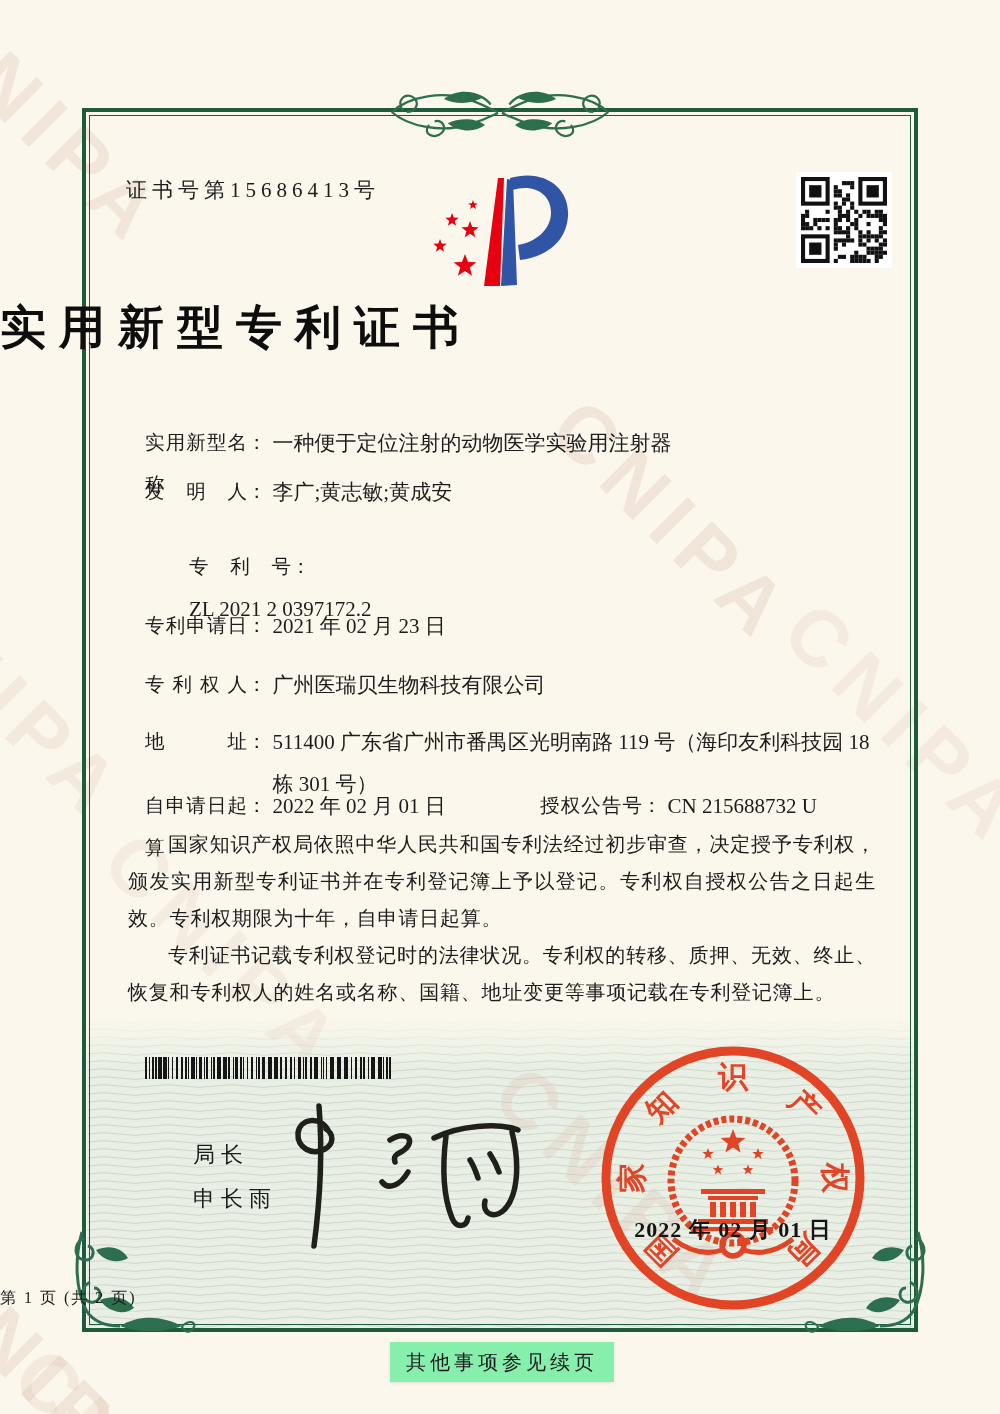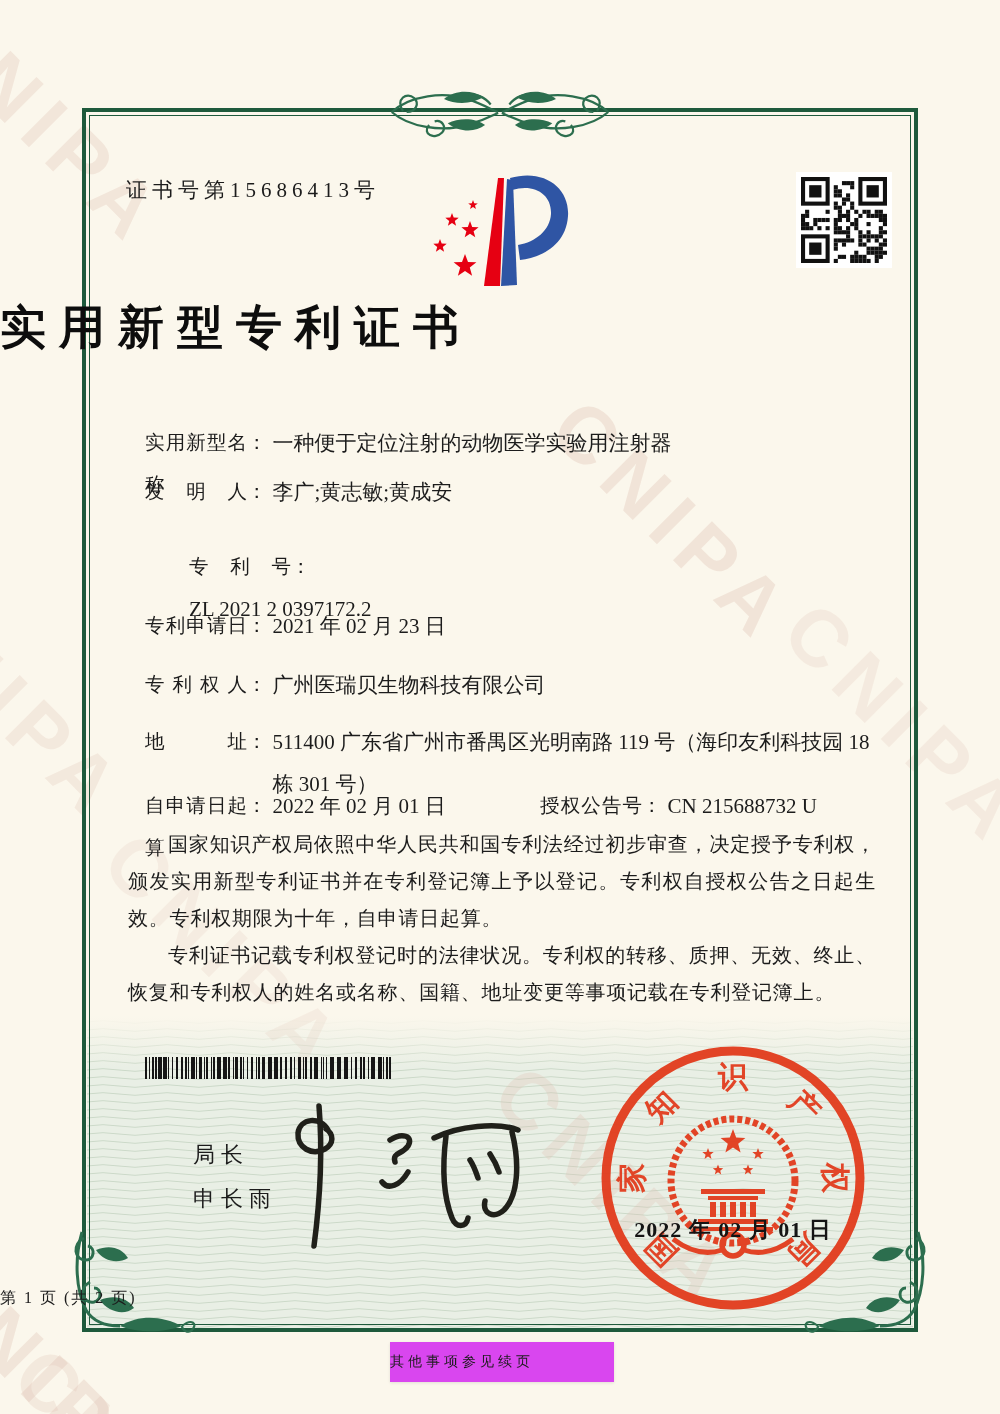--- a/index.html
+++ b/index.html
@@ -40,22 +40,22 @@
   .barcode{position:absolute;left:145px;top:1057px;width:256px;height:22px;}
   .sig-label{position:absolute;left:145px;font-size:22px;letter-spacing:6px;margin-left:48px;}
   .autograph{position:absolute;left:262px;top:1098px;width:280px;height:160px;}
   .seal{position:absolute;left:598px;top:1043px;width:270px;height:270px;}
   .seal svg,.seal .ring{opacity:.94;}
   .ring-ch{position:absolute;left:135px;top:135px;font-size:30px;font-weight:700;
     color:var(--seal-red,#e23a1b);white-space:nowrap;}
   .seal-date{position:absolute;left:0;top:172px;width:270px;text-align:center;
     font-size:22px;font-weight:600;letter-spacing:1px;color:#141414;}
   .page-ind{position:absolute;left:0;top:1288px;width:1000px;text-align:left;font-size:16px;letter-spacing:2px;}
-  .footer-note{position:absolute;left:390px;top:1342px;width:224px;height:40px;background:#d946ef;
-    box-shadow:0 1px 3px rgba(0,0,0,.10);line-height:40px;font-size:14px;letter-spacing:4px;z-index:3;}
+  .footer-note{position:absolute;left:390px;top:1342px;width:224px;height:40px;background:#86efac;
+    box-shadow:0 1px 3px rgba(0,0,0,.10);text-align:center;line-height:40px;font-size:20px;letter-spacing:4px;z-index:3;}
   .orn-top{position:absolute;left:350px;top:84px;width:300px;height:56px;z-index:3;}
   .orn-bl{position:absolute;left:70px;top:1230px;width:130px;height:110px;z-index:3;}
   .orn-br{position:absolute;left:800px;top:1230px;width:130px;height:110px;z-index:3;transform:scaleX(-1);}
   .waves{position:absolute;left:0;top:0;width:100%;height:100%;}
 </style>
 </head>
 <body>
 
 <div class="page">
 

